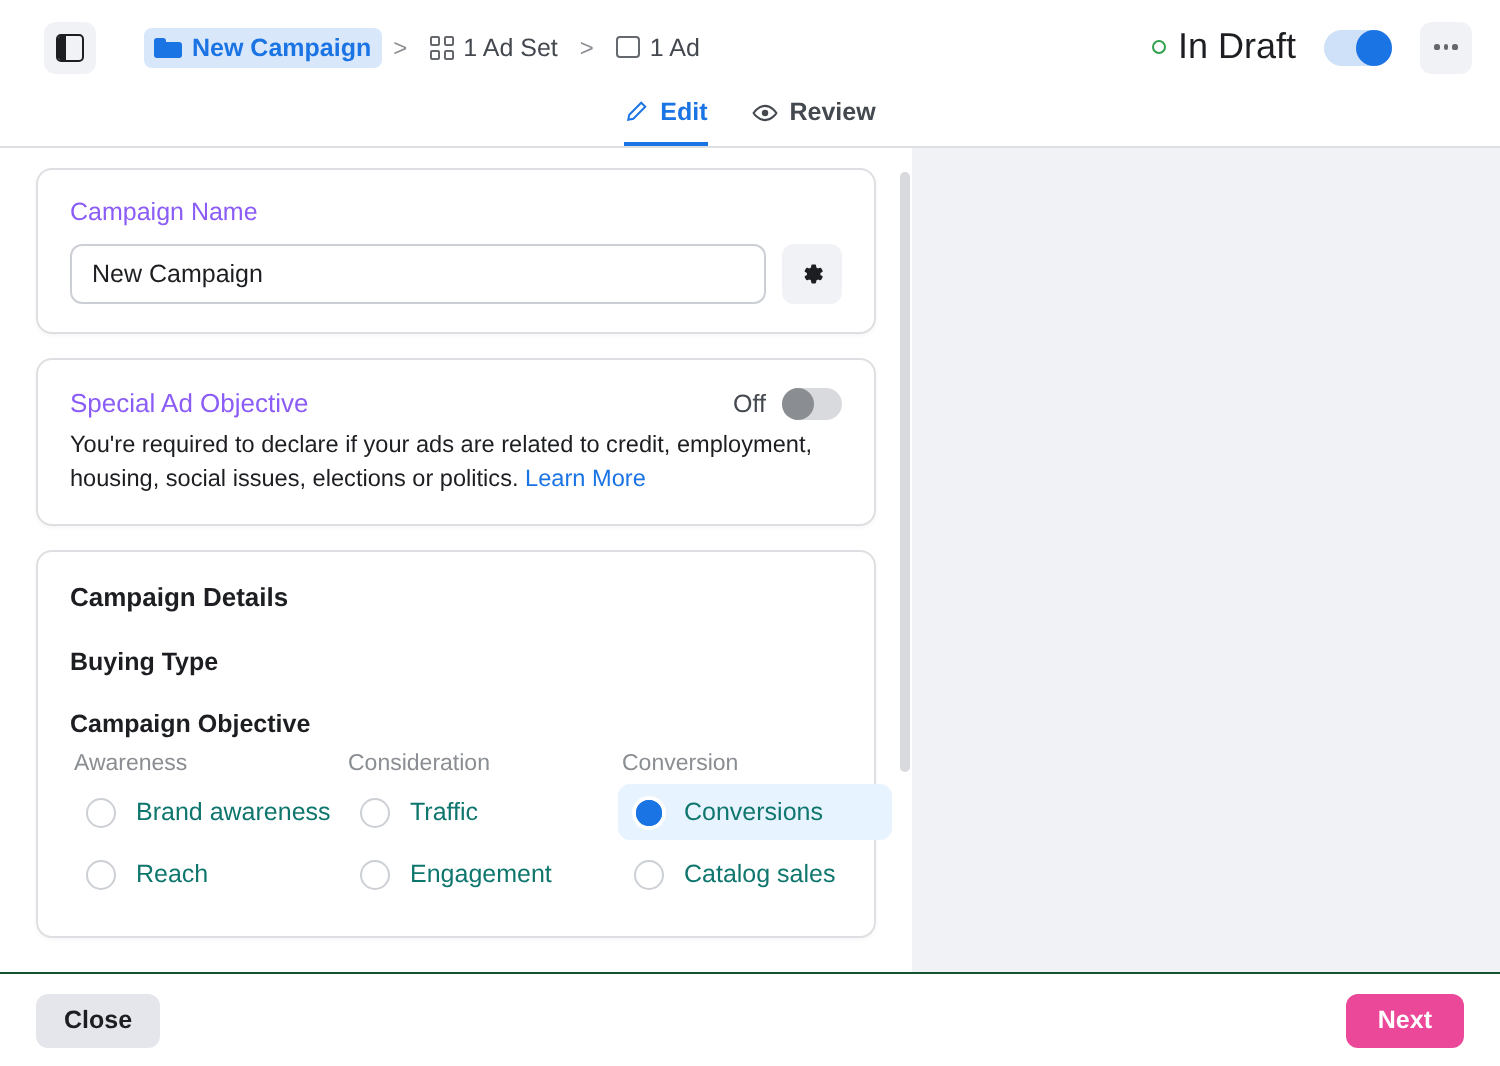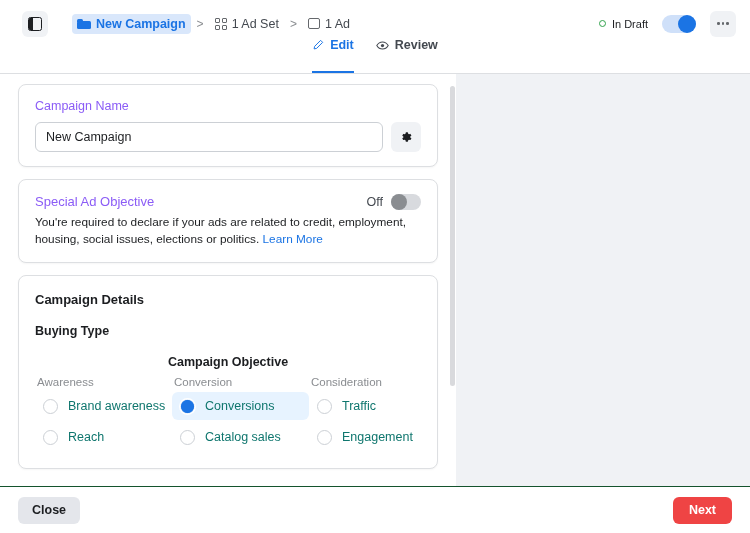--- a/index.html
+++ b/index.html
@@ -49,21 +49,21 @@
     content: ""; position: absolute; left: 0; top: 3px; width: 14px; height: 8px;
     background: #1b74e4; border-radius: 1.5px;
   }
   .grid-ico { width: 12px; height: 12px; display: grid; grid-template-columns: 1fr 1fr; grid-template-rows: 1fr 1fr; gap: 2px; flex:0 0 auto; }
   .grid-ico i { display:block; border: 1.4px solid #65686c; border-radius: 1px; }
   .ad-ico { width: 12px; height: 11px; border: 1.4px solid #65686c; border-radius: 2px; position: relative; flex:0 0 auto; }
   .ad-ico::after { content:""; position:absolute; left:2px; top:-1px; width:4px; height:1.4px; background:#65686c; }
 
   .spacer { flex: 1 1 auto; }
 
-  .status { display: flex; align-items: center; gap: 6px; font-size: 11px; color: #1c1e21; }
+  .status { display: flex; align-items: center; gap: 6px; font-size: 18px; color: #1c1e21; }
   .status-dot { width: 7px; height: 7px; border-radius: 50%; border: 1.6px solid #31a24c; box-sizing: border-box; }
 
   .hswitch {
     width: 34px; height: 18px; border-radius: 9px; background: #cfe0f9;
     position: relative; margin-left: 14px; cursor: pointer; flex:0 0 auto;
   }
   .hswitch .knob {
     position: absolute; right: 0; top: 0; width: 18px; height: 18px;
     border-radius: 50%; background: #1b74e4;
   }
@@ -76,21 +76,21 @@
 
   
   .tabsbar {
     height: 26px; flex: 0 0 26px;
     display: flex; align-items: flex-end; justify-content: center;
     gap: 22px; background: #fff;
   }
   .tab {
     display: flex; align-items: center; gap: 6px;
     font-size: 12.5px; color: #444950; font-weight: 600;
-    padding-bottom: 19px; cursor: pointer; border-bottom: 2.5px solid transparent;
+    padding-bottom: 8px; cursor: pointer; border-bottom: 2.5px solid transparent;
   }
   .tab.sel { color: #1b74e4; border-bottom-color: #1b74e4; }
 
   .pencil { width: 12px; height: 12px; position: relative; flex:0 0 auto; }
   .eye-ico { width: 13px; height: 13px; flex:0 0 auto; }
 
   .divider { height: 1px; background: #dddfe2; width: 100%; flex:0 0 1px; }
 
   
   .body-area {
@@ -139,21 +139,21 @@
     width: 100%; height: 30px; border: 1.5px solid #1b74e4; border-radius: 6px;
     background: #fff; display: flex; align-items: center; padding: 0 10px;
     font-size: 12.5px; color: #1c1e21; cursor: pointer;
   }
   .caret {
     position: absolute; right: 11px; top: 50%; transform: translateY(-50%);
     width: 0; height: 0; border-left: 4.5px solid transparent;
     border-right: 4.5px solid transparent; border-top: 5.5px solid #1c1e21;
   }
 
-  .obj-title { font-size: 12.5px; font-weight: 700; color: #1c1e21; margin-top: 17px; display:block;text-align:center; }
+  .obj-title { font-size: 12.5px; font-weight: 700; color: #1c1e21; margin-top: 17px; display:block; }
   .cols { display: flex; margin-top: 7px; }
   .col { width: 137px; flex: 0 0 137px; }
   .col-head { font-size: 11.5px; color: #8a8d91; margin-bottom: 4px; padding-left: 2px; }
 
   .radio-row {
     display: flex; align-items: center; gap: 10px;
     height: 28px; border-radius: 6px; padding: 0 8px; cursor: pointer;
     margin-bottom: 3px;
   }
   .radio-row.on { background: #e7f3ff; }
@@ -176,21 +176,21 @@
     height: 47px; flex: 0 0 47px; background: #ffffff;
     display: flex; align-items: center; padding: 0 18px;
     border-top: 1px solid #14532d;
   }
   .btn-close {
     height: 27px; padding: 0 14px; border-radius: 6px; background: #e4e6eb;
     border: none; font-size: 12.5px; color: #1c1e21; font-weight: 600;
     cursor: pointer; font-family: "Liberation Sans", sans-serif;
   }
   .btn-next {
-    height: 27px; padding: 0 16px; border-radius: 6px; background: #ef4444;
+    height: 27px; padding: 0 16px; border-radius: 6px; background: #ec4899;
     border: none; font-size: 12.5px; color: #fff; font-weight: 600;
     cursor: pointer; margin-left: auto; font-family: "Liberation Sans", sans-serif;
   }
 </style>
 </head>
 <body>
 
 <div id="app">
 
   <div class="topbar">
@@ -302,41 +302,41 @@
                 <span class="rdo"></span>
                 <span class="rtxt">Brand awareness</span>
               </div>
               <div class="radio-row">
                 <span class="rdo"></span>
                 <span class="rtxt">Reach</span>
               </div>
             </div>
 
             <div class="col">
+              <div class="col-head">Consideration</div>
+              <div class="radio-row">
+                <span class="rdo"></span>
+                <span class="rtxt">Traffic</span>
+              </div>
+              <div class="radio-row">
+                <span class="rdo"></span>
+                <span class="rtxt">Engagement</span>
+              </div>
+
+            </div>
+
+            <div class="col">
               <div class="col-head">Conversion</div>
               <div class="radio-row on">
                 <span class="rdo"></span>
                 <span class="rtxt">Conversions</span>
               </div>
               <div class="radio-row">
                 <span class="rdo"></span>
                 <span class="rtxt">Catalog sales</span>
-              </div>
-
-            </div>
-
-            <div class="col">
-              <div class="col-head">Consideration</div>
-              <div class="radio-row">
-                <span class="rdo"></span>
-                <span class="rtxt">Traffic</span>
-              </div>
-              <div class="radio-row">
-                <span class="rdo"></span>
-                <span class="rtxt">Engagement</span>
               </div>
 
             </div>
 
           </div>
         </div>
 
       </div>
     </div>
     <div class="vtrack"></div>

